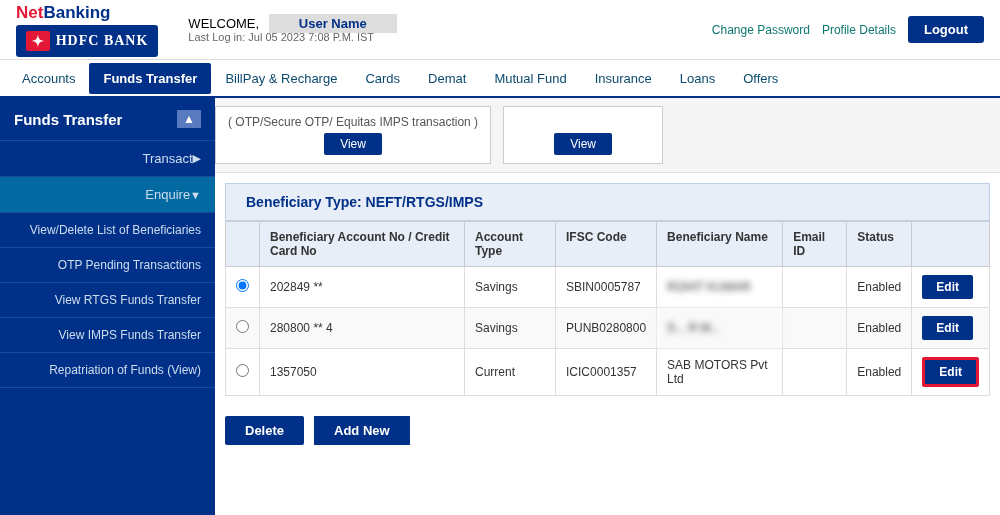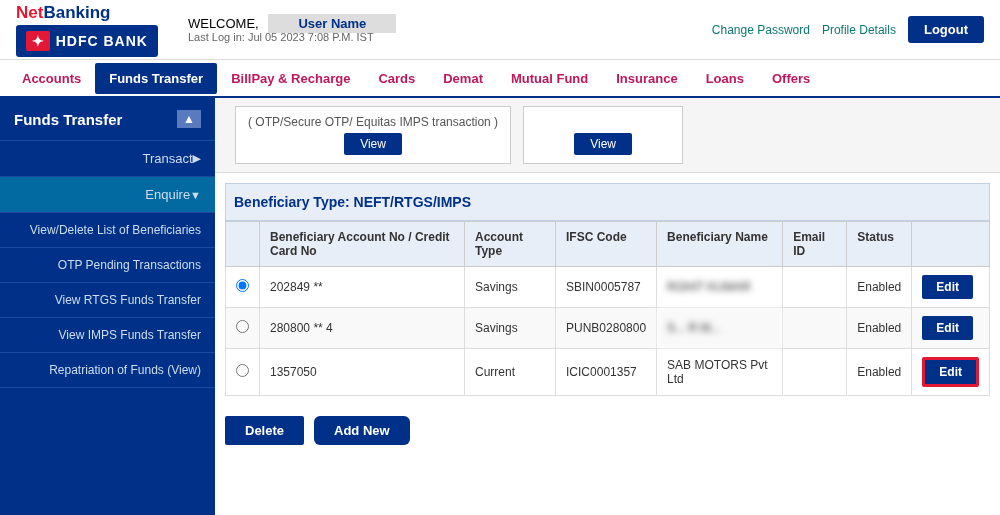--- a/index.html
+++ b/index.html
@@ -3,64 +3,64 @@
   <meta charset="utf-8">
   <style>
     * { margin: 0; padding: 0; box-sizing: border-box; }
     body { font-family: Arial, sans-serif; font-size: 13px; background: #f0f0f0; width: 1000px; height: 515px; overflow: hidden; }
 
     
     .header { background: #fff; display: flex; align-items: center; justify-content: space-between; padding: 12px 16px; border-bottom: 1px solid #ddd; height: 60px; }
     .logo-area { display: flex; align-items: center; gap: 0; }
     .logo-box { background: #003087; color: #fff; padding: 6px 10px; display: flex; align-items: center; gap: 6px; border-radius: 3px; margin-top: 2px; }
     .logo-box .hdfc-icon { background: #e31837; color: #fff; font-weight: bold; font-size: 14px; padding: 2px 6px; border-radius: 2px; }
-    .logo-box .hdfc-text { color: #fff; font-size: 14px; font-weight: bold; letter-spacing: 1px; }
+    .logo-box .hdfc-text { color: #fff; font-size: 14px; font-weight: bold; letter-spacing: 1px; font-family: Liberation Serif, serif; }
     .welcome-area { flex: 1; margin-left: 30px; }
     .last-login { font-size: 11px; color: #666; }
     .header-actions { display: flex; align-items: center; gap: 12px; }
     .header-link { color: #0f766e; font-size: 12px; text-decoration: none; cursor: pointer; }
     .logout-btn { background: #003087; color: #fff; border: none; padding: 6px 16px; border-radius: 3px; cursor: pointer; font-size: 13px; font-weight: bold; }
 
     
     .nav-bar { background: #fff; border-bottom: 2px solid #003087; display: flex; align-items: center; height: 38px; padding: 0 8px; }
-    .nav-item { padding: 8px 14px; color: #be185d; font-size: 13px; cursor: pointer; font-weight: bold; white-space: nowrap; }
+    .nav-item { padding: 8px 14px; color: #0c4a6e; font-size: 13px; cursor: pointer; font-weight: normal; white-space: nowrap; }
     .nav-item.active { background: #003087; color: #fff; font-weight: bold; border-radius: 2px; }
 
     
     .main-layout { display: flex; height: calc(515px - 60px - 38px); }
 
     
     .sidebar { width: 215px; background: #003087; color: #fff; flex-shrink: 0; overflow-y: auto; }
     .sidebar-title { background: #003087; color: #fff; padding: 12px 14px; font-size: 15px; font-weight: bold; border-bottom: 1px solid #1a4a9f; display: flex; align-items: center; justify-content: space-between; }
     .sidebar-scroll-btn { background: #5a7abf; border: none; color: #fff; padding: 2px 6px; cursor: pointer; font-size: 12px; }
     .sidebar-item { padding: 10px 14px; color: #cde; font-size: 13px; cursor: pointer; display: flex; align-items: center; justify-content: flex-end; border-bottom: 1px solid #1a4a9f; }
     .sidebar-item.expanded { background: #0369a1; }
     .sidebar-item .arrow { font-size: 11px; }
 
     
     .content { flex: 1; background: #fff; overflow-y: auto; padding: 0; }
-    .content-top { padding: 8px 20px; display: flex; gap: 12px; border-bottom: 1px solid #ddd; background: #f5f5f5; }
+    .content-top { padding: 8px 0; display: flex; gap: 12px; border-bottom: 1px solid #ddd; background: #f5f5f5; }
     .card-box { border: 1px solid #ccc; background: #fff; padding: 8px 12px; min-width: 160px; font-size: 12px; color: #555; text-align: center; }
     .view-btn { background: #003087; color: #fff; border: none; padding: 4px 16px; cursor: pointer; font-size: 12px; margin-top: 4px; border-radius: 2px; }
 
-    .section-header { background: #e8eef8; padding: 10px 8px; font-size: 14px; font-weight: bold; color: #003087; margin: 10px 10px 0 10px; border: 1px solid #c0d0e8; }
+    .section-header { background: #e8eef8; padding: 10px 20px; font-size: 14px; font-weight: bold; color: #003087; margin: 10px 10px 0 10px; border: 1px solid #c0d0e8; }
 
     
     .table-wrapper { padding: 0 10px 10px 10px; }
     table { width: 100%; border-collapse: collapse; margin-top: 0; font-size: 12px; }
     th { background: #e8eef8; padding: 8px 10px; text-align: left; font-weight: bold; color: #333; border: 1px solid #ccc; vertical-align: top; font-size: 12px; }
     td { padding: 8px 10px; border: 1px solid #ddd; color: #333; vertical-align: middle; }
     tr:nth-child(even) td { background: #f9f9f9; }
     .edit-btn { background: #003087; color: #fff; border: none; padding: 5px 14px; cursor: pointer; font-size: 12px; border-radius: 2px; font-weight: bold; }
     .edit-btn-highlight { background: #003087; color: #fff; border: 3px solid #e31837; padding: 5px 14px; cursor: pointer; font-size: 12px; border-radius: 2px; font-weight: bold; }
     .radio-btn { cursor: pointer; }
 
     .bottom-actions { padding: 10px 10px; display: flex; gap: 10px; }
     .delete-btn { background: #003087; color: #fff; border: none; padding: 7px 20px; cursor: pointer; font-size: 13px; font-weight: bold; border-radius: 2px; }
-    .add-new-btn { background: #003087; color: #fff; border: none; padding: 7px 20px; cursor: pointer; font-size: 13px; font-weight: bold; border-radius: 6px; }
+    .add-new-btn { background: #003087; color: #fff; border: none; padding: 7px 20px; cursor: pointer; font-size: 13px; font-weight: bold; border-radius: 0; }
 
     .th-select { width: 30px; }
     .status-enabled { color: #333; }
   </style>
 </head>
 <body>
 
 <div class="header">
   <div class="logo-area">
     <div style="display:flex; flex-direction:column;">

